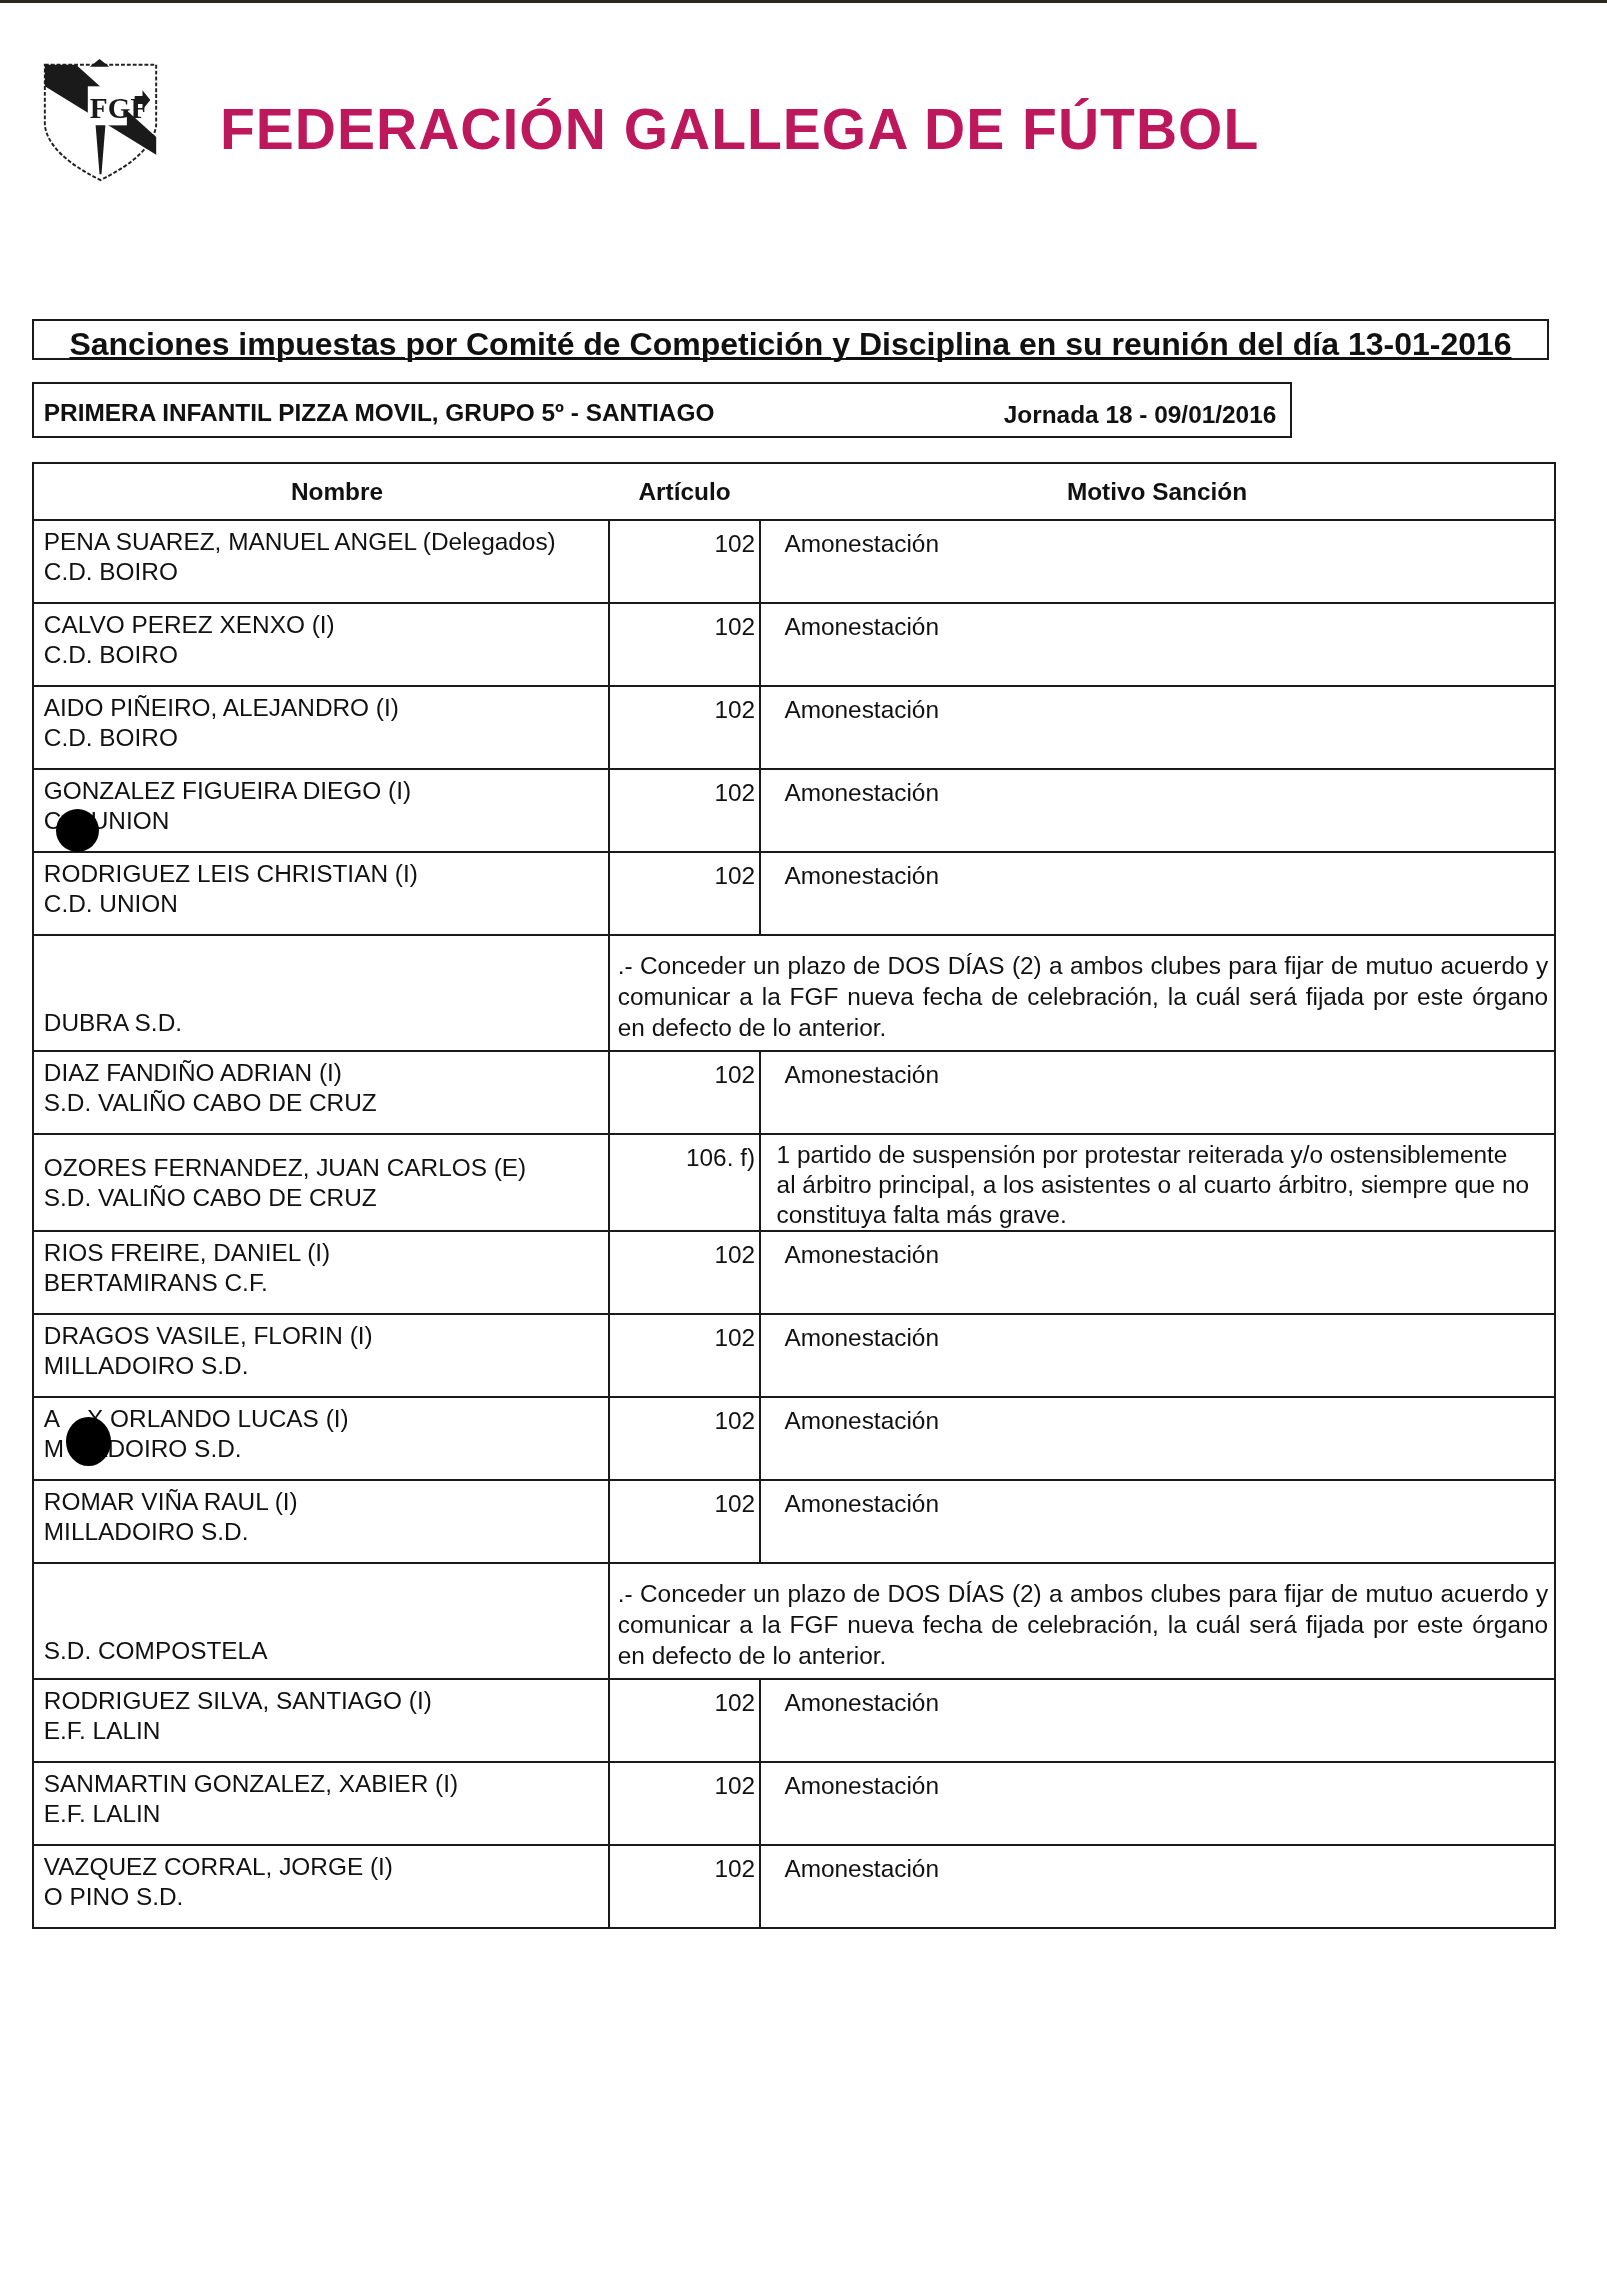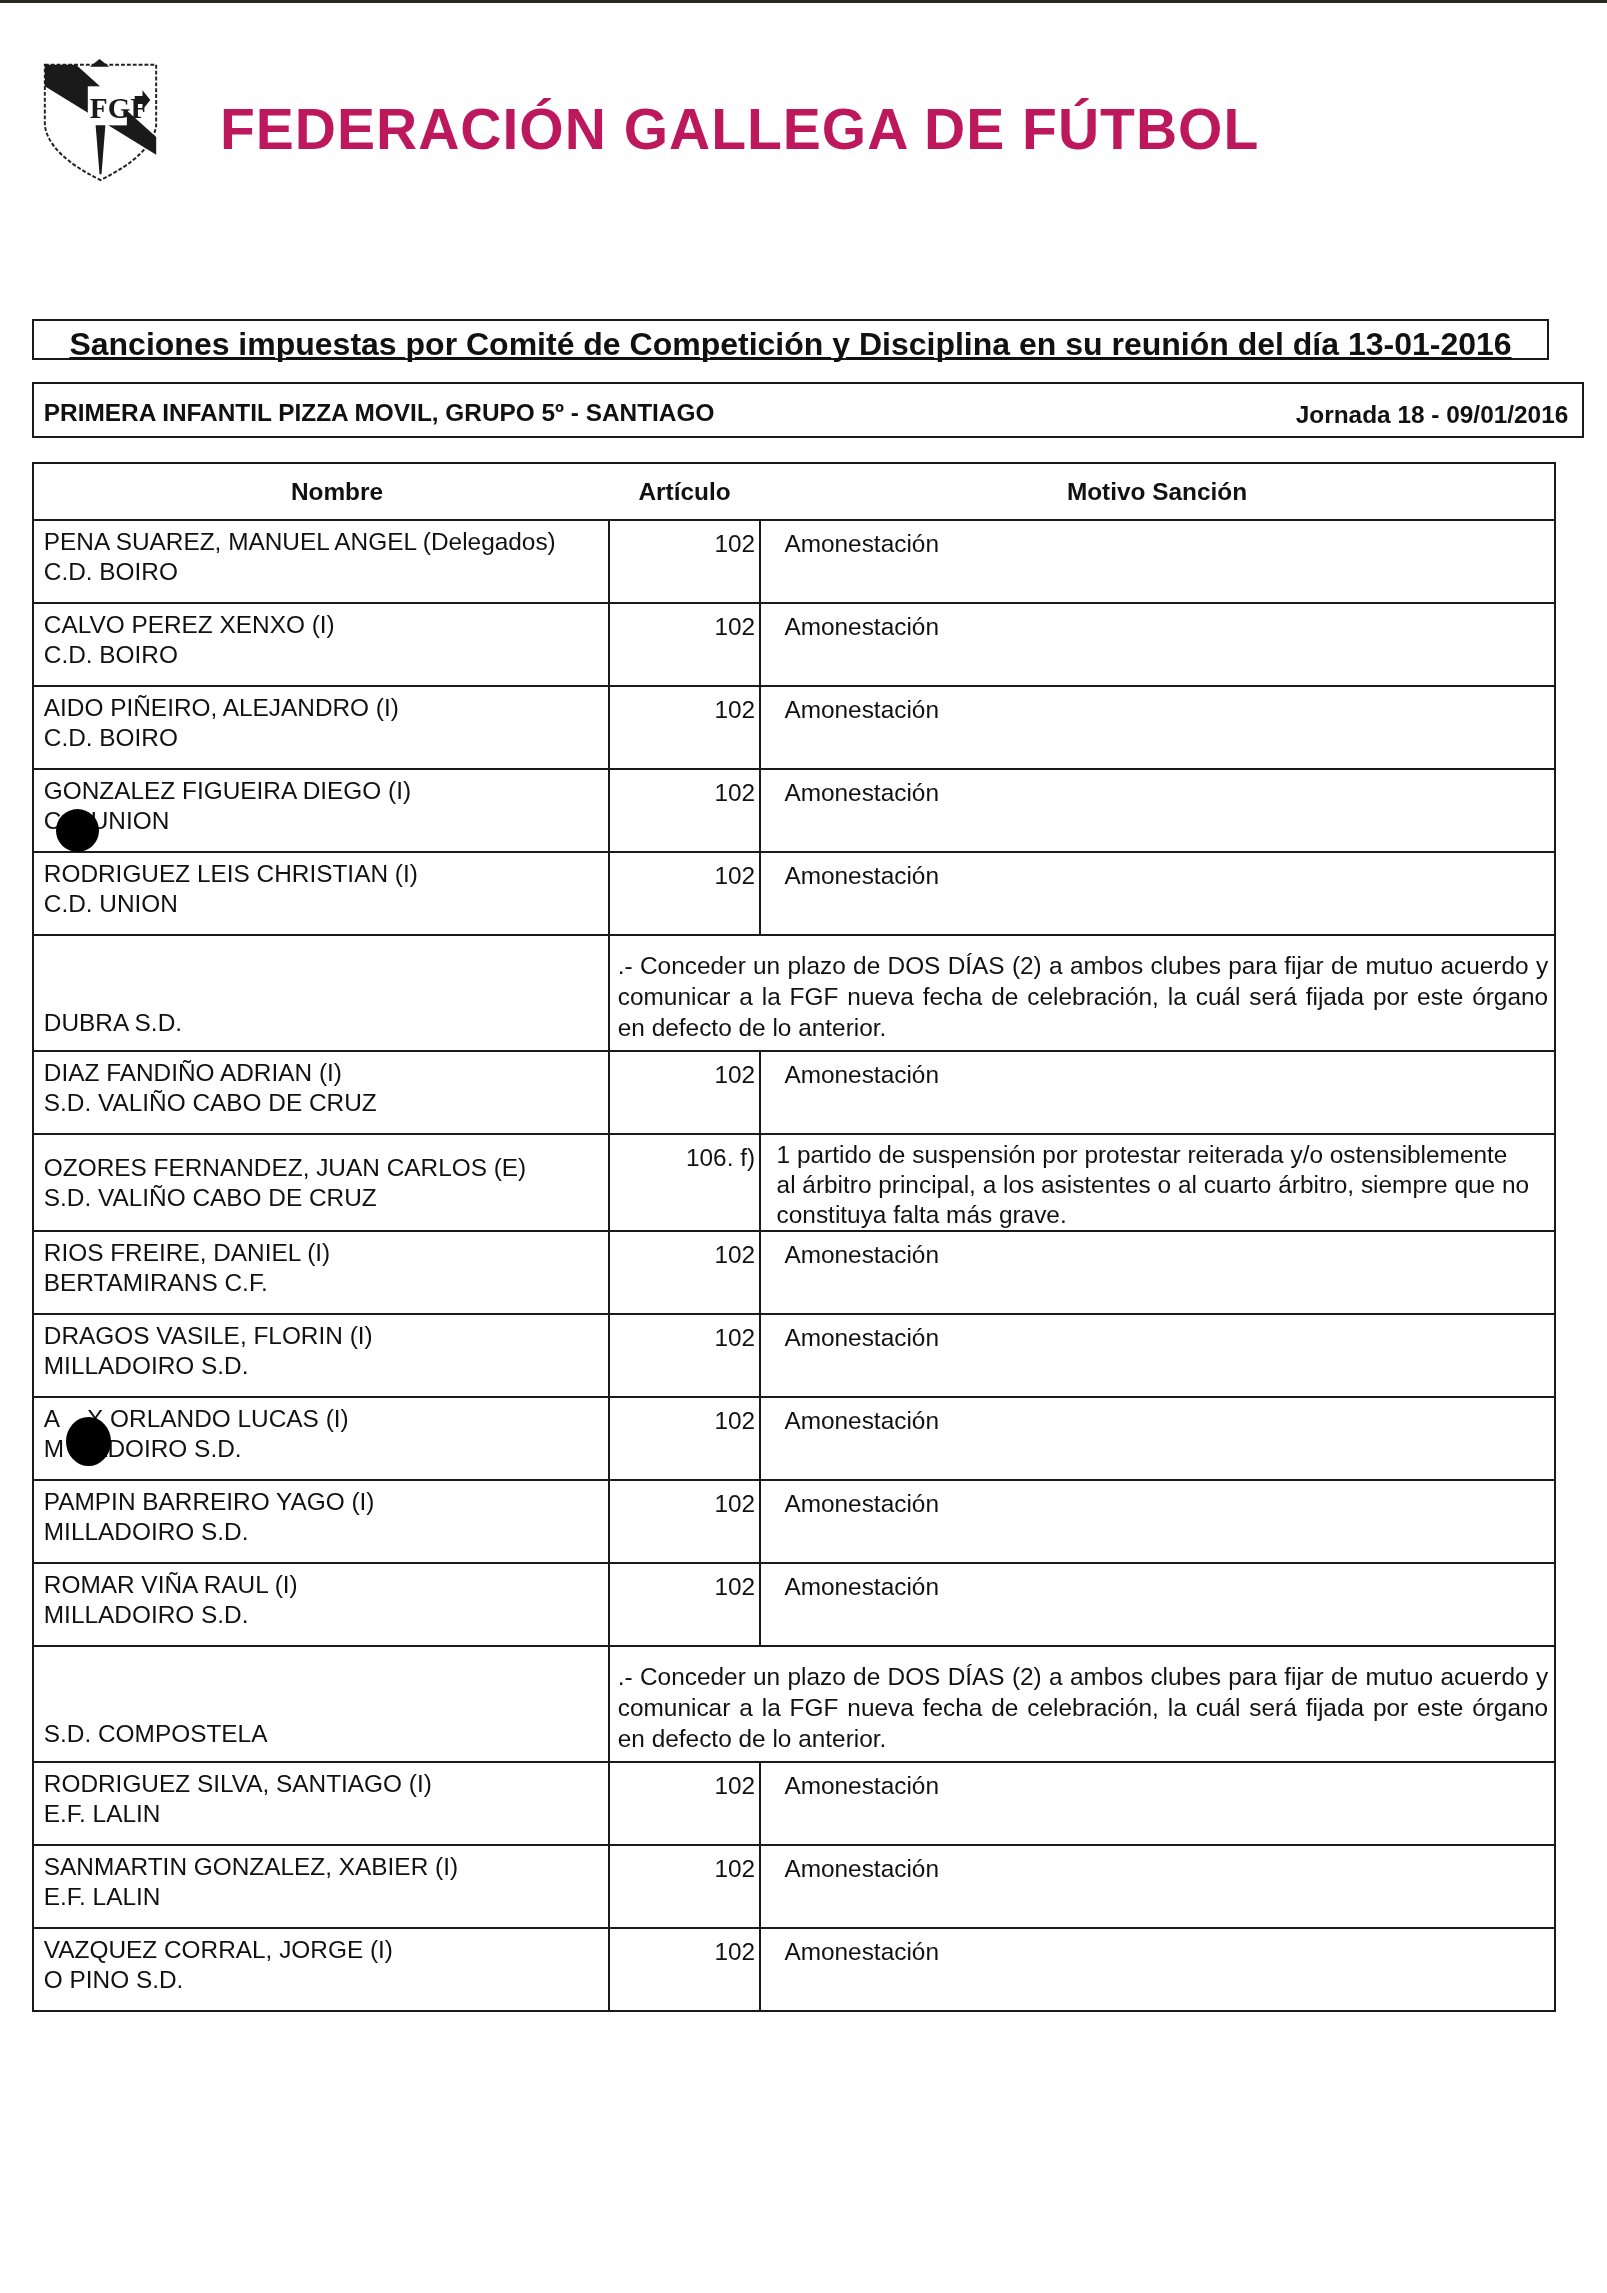--- a/index.html
+++ b/index.html
@@ -31,21 +31,21 @@
   .box {
     position: absolute; left: 32px; width: 1517px;
     border: 2.9px solid #1a1a1a; box-sizing: border-box;
   }
   .title-box { top: 319px; height: 41px; }
   .title-text {
     position: absolute; left: 0; right: 0; top: 4.9px; text-align: center;
     font-size: 32px; font-weight: bold; text-decoration: underline;
     white-space: nowrap;
   }
-  .comp-box { top: 382px; height: 56px; width: 1552px; }
+  .comp-box { top: 382px; height: 56px; width: 1260px; }
   .comp-name {
     position: absolute; left: 9.8px; top: 14.6px;
     font-size: 24.4px; font-weight: bold; white-space: nowrap;
   }
   .jornada {
     position: absolute; right: 13.7px; top: 16.6px;
     font-size: 24.4px; font-weight: bold; white-space: nowrap;
   }
   
   .sanctions-table {
@@ -219,28 +219,20 @@
     <tr>
       <td class="c-name" style="position:relative">
         <span class="player-name"><span>A</span><span style="display:inline-block;width:27px"></span><span>X ORLANDO LUCAS (I)</span></span>
         <span class="club-name"><span>M</span><span style="display:inline-block;width:27px"></span><span>ADOIRO S.D.</span></span>
         <span class="redact" style="position:absolute;left:32px;top:19.5px;margin:0;width:45px;height:49px"></span>
       </td>
       <td class="c-art">102</td>
       <td class="c-mot">Amonestación</td>
     </tr>
 
-    <tr>
-      <td class="c-name">
-        <span class="player-name">PAMPIN BARREIRO YAGO (I)</span>
-        <span class="club-name">MILLADOIRO S.D.</span>
-      </td>
-      <td class="c-art">102</td>
-      <td class="c-mot">Amonestación</td>
-    </tr>
 
     <tr>
       <td class="c-name">
         <span class="player-name">ROMAR VIÑA RAUL (I)</span>
         <span class="club-name">MILLADOIRO S.D.</span>
       </td>
       <td class="c-art">102</td>
       <td class="c-mot">Amonestación</td>
     </tr>
 

